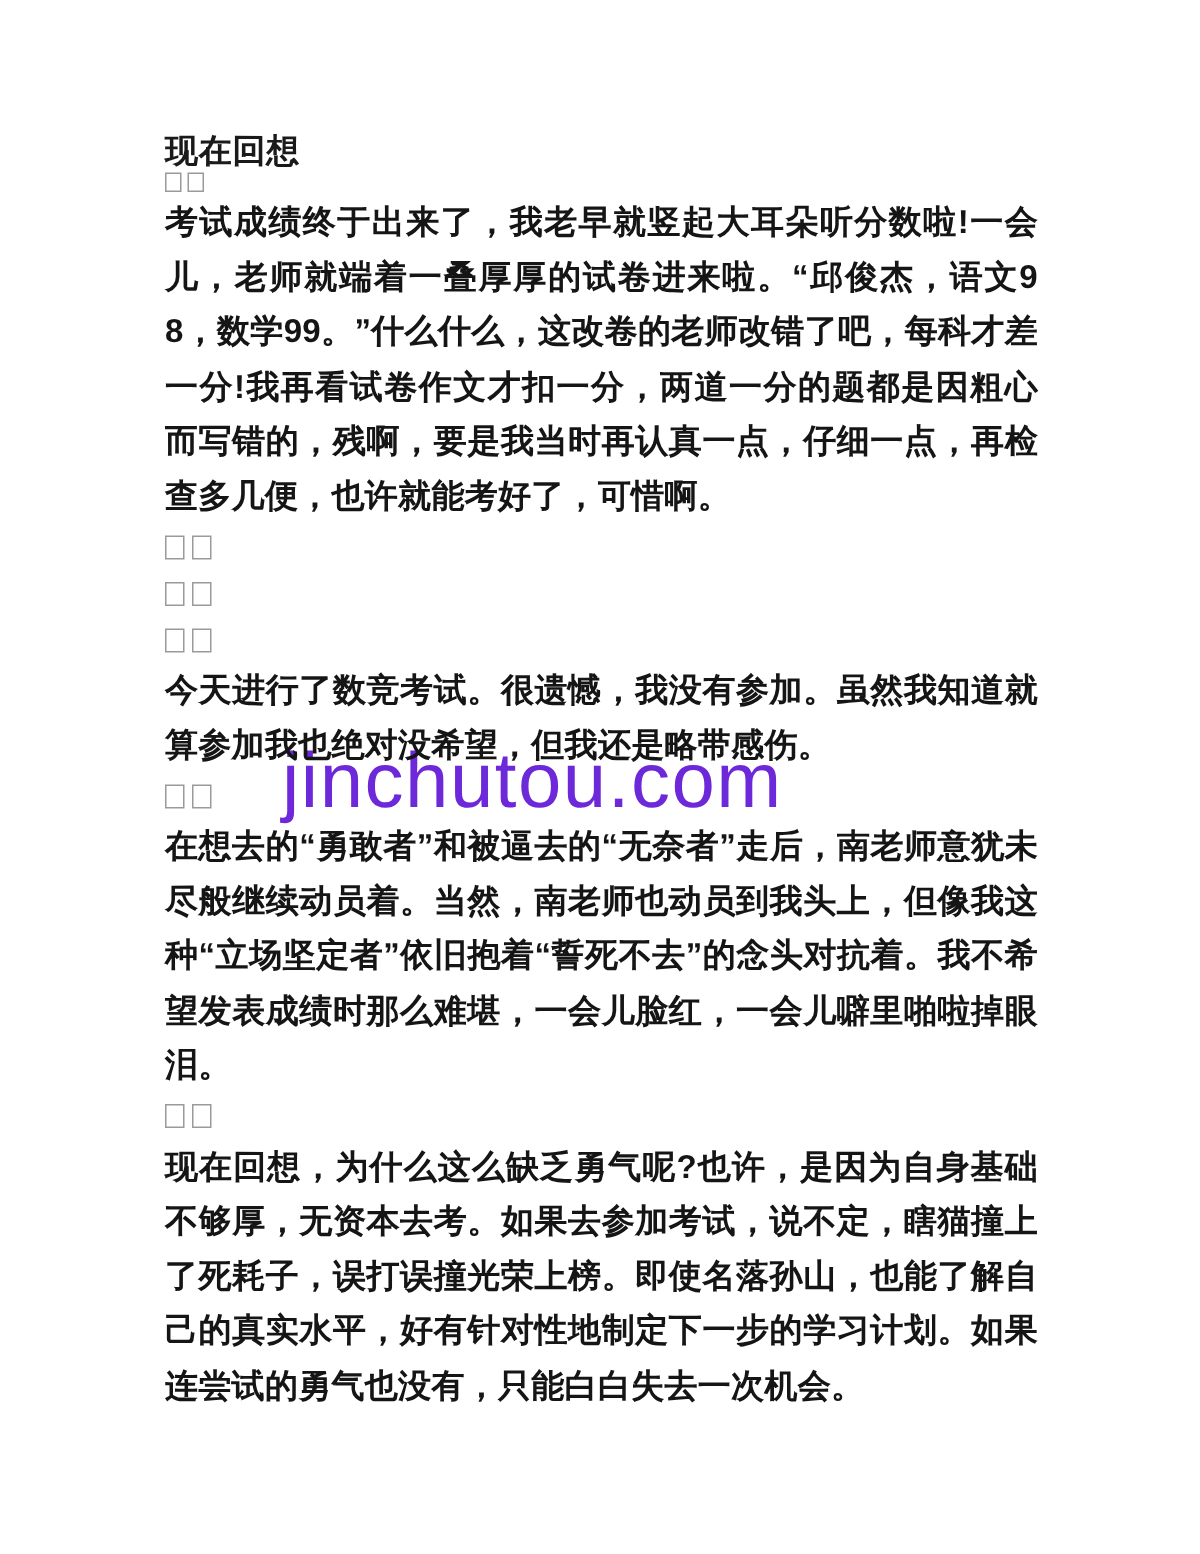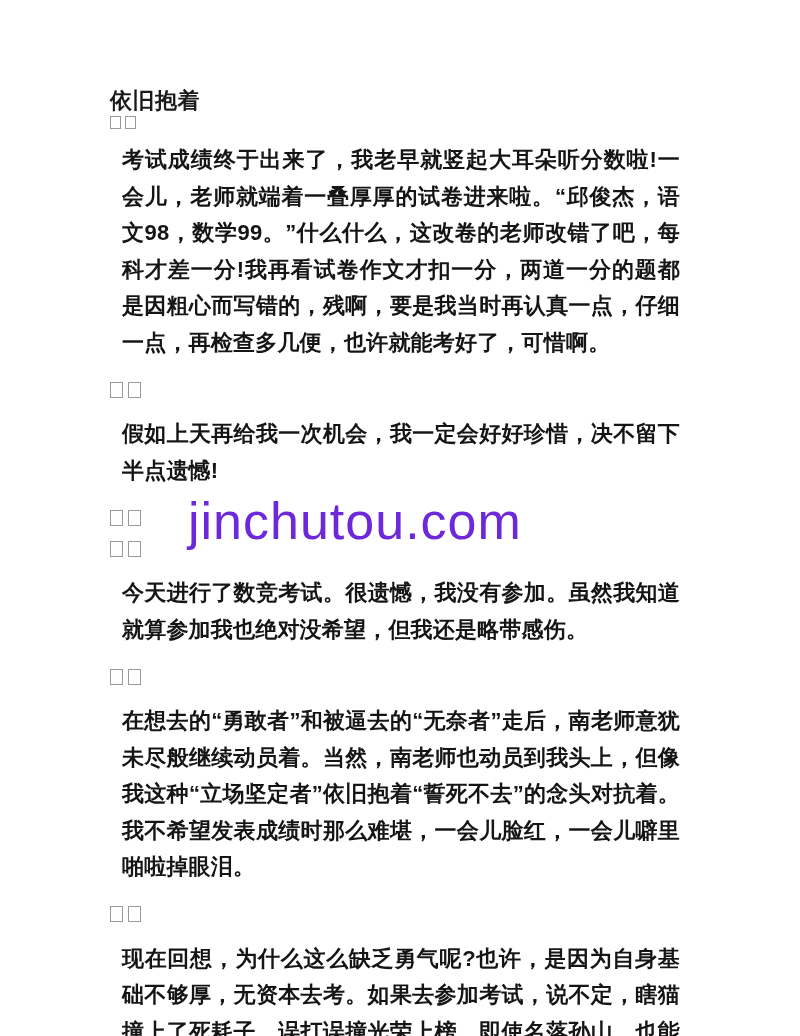--- a/index.html
+++ b/index.html
@@ -55,21 +55,21 @@
   }
 
   .para {
     font-size: 22px;
     font-weight: 600;
     color: #151515;
     line-height: 36.5px;
     letter-spacing: 0.2px;
     text-align: justify;
     text-justify: inter-ideograph;
-    margin: 12px;
+    margin: 0;
     word-break: break-all;
   }
 
   
   .tofu-line {
     height: 31px;
     line-height: 31px;
     margin: 0;
     display: block;
   }
@@ -97,33 +97,32 @@
 </style>
 </head>
 <body>
 
 <div class="page">
 
   <div class="watermark">jinchutou.com</div>
 
   <div class="doc-body">
 
-    <h1 class="doc-title">依旧抱着</h1>
+    <h1 class="doc-title">现在回想</h1>
 
     <div class="tofu-line tight">
       <span class="tofu"></span><span class="tofu"></span>
     </div>
 
     <p class="para">考试成绩终于出来了，我老早就竖起大耳朵听分数啦!一会儿，老师就端着一叠厚厚的试卷进来啦。“邱俊杰，语文98，数学99。”什么什么，这改卷的老师改错了吧，每科才差一分!我再看试卷作文才扣一分，两道一分的题都是因粗心而写错的，残啊，要是我当时再认真一点，仔细一点，再检查多几便，也许就能考好了，可惜啊。</p>
 
     <div class="tofu-line">
       <span class="tofu"></span><span class="tofu"></span>
     </div>
 
-    <p class="para">假如上天再给我一次机会，我一定会好好珍惜，决不留下半点遗憾!</p>
 
     <div class="tofu-line">
       <span class="tofu"></span><span class="tofu"></span>
     </div>
 
 
     <div class="tofu-line">
       <span class="tofu"></span><span class="tofu"></span>
     </div>
 

